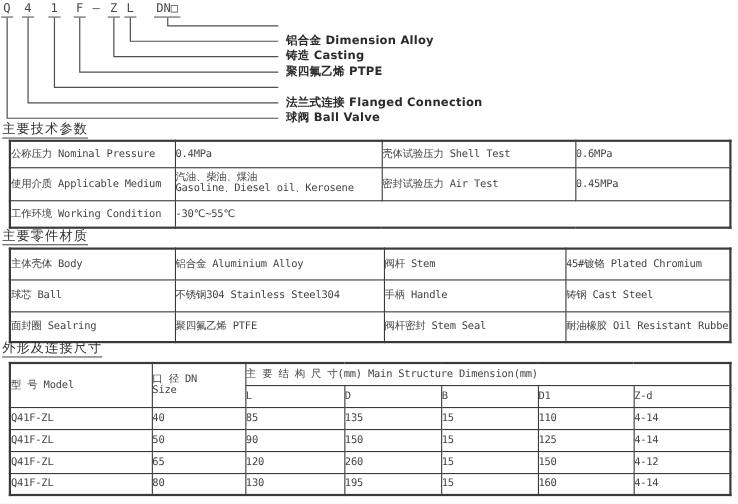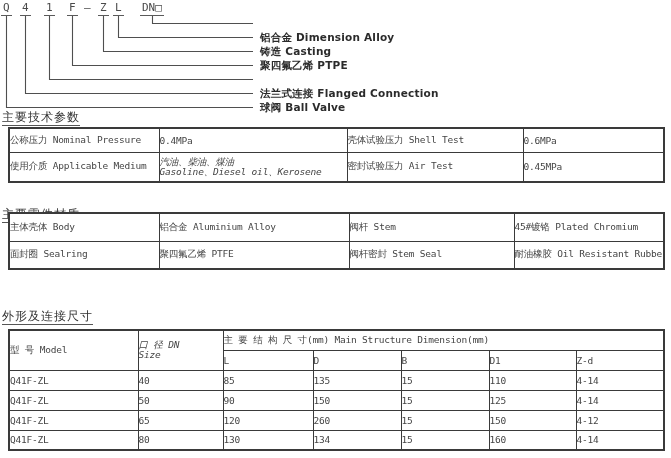--- a/index.html
+++ b/index.html
@@ -35,21 +35,21 @@
   .tbl {
     position:absolute; left:8px; border-collapse:collapse; table-layout:fixed;
     border:2px solid #3a3a3a; background:#fff;
   }
   .tbl td {
     border:1px solid #3a3a3a; text-align:left; vertical-align:middle;
     font-family:"DejaVu Sans Mono", "DejaVu Sans", monospace;
     font-size:9.5px; letter-spacing:-0.2px; color:#454545;
     white-space:nowrap; overflow:hidden; padding:0;
   }
-  .tbl .two-line div { line-height:10px;font-style:italic; }
+  .tbl .two-line div { line-height:10px; }
 </style>
 </head>
 <body>
 
 <div class="page">
 
   <div class="diagram">
     <svg class="callout-lines" width="671" height="112" viewBox="0 0 671 112">
       <g stroke="#4f4f4f" stroke-width="1.1" fill="none">
         <path d="M152.5 16 V23.5 H253"></path>
@@ -96,38 +96,48 @@
     </tr>
     <tr style="height:30px">
       <td>使用介质 Applicable Medium</td>
       <td class="two-line">
         <div>汽油、柴油、煤油</div>
         <div>Gasoline、Diesel oil、Kerosene</div>
       </td>
       <td>密封试验压力 Air Test</td>
       <td>0.45MPa</td>
     </tr>
+    <tr style="height:25px">
+      <td>工作环境 Working Condition</td>
+      <td colspan="3">-30℃~55℃</td>
+    </tr>
   </tbody>
     </table>
 
   <div class="section-title" style="top:208px">主要零件材质</div>
 
-  <table class="tbl" style="top:212px; width:655px">
+  <table class="tbl" style="top:225px; width:655px">
     <colgroup>
         <col style="width:150px">
         <col style="width:190px">
         <col style="width:165px">
         <col style="width:150px">
       </colgroup>
     <tbody>
         <tr style="height:28px">
       <td>主体壳体 Body</td>
       <td>铝合金 Aluminium Alloy</td>
       <td>阀杆 Stem</td>
       <td>45#镀铬 Plated Chromium</td>
+    </tr>
+    <tr style="height:29px">
+      <td>球芯 Ball</td>
+      <td>不锈钢304 Stainless Steel304</td>
+      <td>手柄 Handle</td>
+      <td>铸钢 Cast Steel</td>
     </tr>
     <tr style="height:28px">
       <td>面封圈 Sealring</td>
       <td>聚四氟乙烯 PTFE</td>
       <td>阀杆密封 Stem Seal</td>
       <td>耐油橡胶 Oil Resistant Rubber</td>
     </tr>
   </tbody>
     </table>
 
@@ -183,21 +193,21 @@
       <td>120</td>
       <td>260</td>
       <td>15</td>
       <td>150</td>
       <td>4-12</td>
     </tr>
     <tr style="height:20px">
       <td>Q41F-ZL</td>
       <td>80</td>
       <td>130</td>
-      <td>134</td>
+      <td>195</td>
       <td>15</td>
       <td>160</td>
       <td>4-14</td>
     </tr>
   </tbody>
     </table>
 
 </div>
 
 </body></html>

